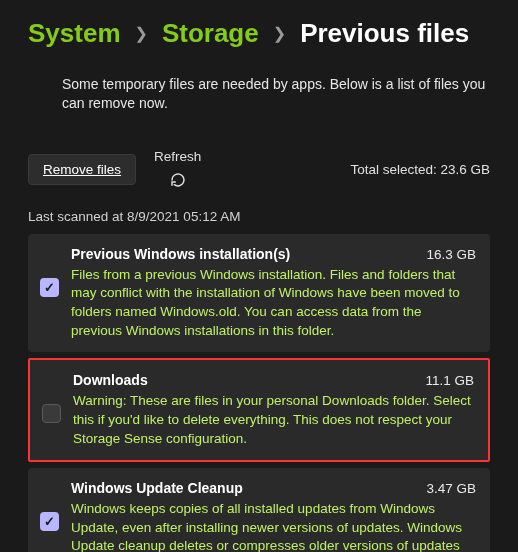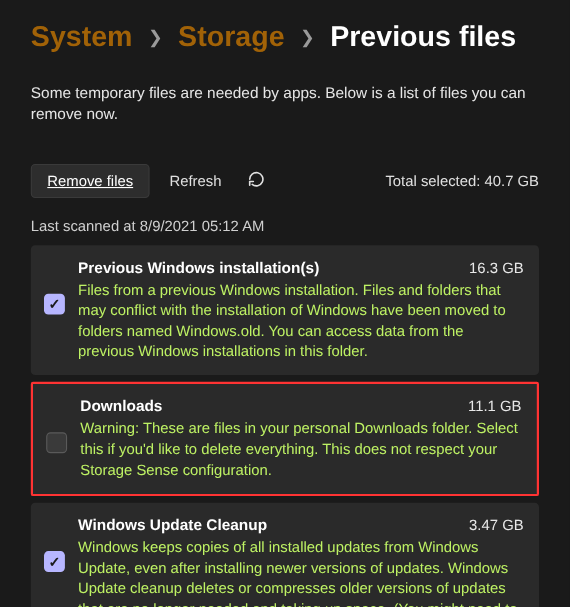--- a/index.html
+++ b/index.html
@@ -15,54 +15,56 @@
   }
   .breadcrumb {
     display: flex;
     align-items: center;
     gap: 14px;
     margin-bottom: 26px;
   }
   .bc-item {
     font-size: 26px;
     font-weight: 600;
-    color: #a16207;
+    color: #84cc16;
     cursor: pointer;
   }
   .bc-item.current { color: #ffffff; }
   .bc-sep { color: #9a9a9a; font-size: 16px; }
   .intro {
     color: #e6e6e6;
     font-size: 14px;
     line-height: 1.35;
     margin-bottom: 36px;
+    margin-left: 34px;
   }
   .toolbar {
     display: flex;
     align-items: center;
     gap: 18px;
     margin-bottom: 18px;
   }
   .btn {
     background: #2d2d2d;
     color: #ffffff;
     border: 1px solid #3a3a3a;
     border-radius: 4px;
     padding: 7px 14px;
     font-size: 13.5px;
     cursor: pointer;
     text-decoration: underline;
   }
   .refresh {
     display: flex;
     align-items: center;
-    gap: 24px;
+    gap: 8px;
     color: #e0e0e0;
     font-size: 13.5px;
     cursor: pointer;
+    flex-direction: column;
   }
   .refresh-icon svg { width: 16px; height: 16px; }
   .total {
     margin-left: auto;
     color: #e0e0e0;
     font-size: 13.5px;
   }
   .last-scanned {
     color: #d0d0d0;
     font-size: 13.5px;
@@ -134,21 +136,21 @@
     <span>Refresh</span>
     <span class="refresh-icon">
       <svg viewBox="0 0 24 24" fill="none" stroke="#e0e0e0" stroke-width="2.2" stroke-linecap="round">
         <path d="M3 12a9 9 0 1 1 3.4 7"></path>
         <path d="M3 20v-5h5"></path>
       </svg>
     </span>
   </div>
   <div class="total">
     <span>Total selected:</span>
-    <span>40.7 GB</span>
+    <span>23.6 GB</span>
   </div>
 </div>
 
 <div class="last-scanned">Last scanned at 8/9/2021 05:12 AM</div>
 
 <div id="items-container">
     <div class="item">
       <div class="cb checked"></div>
       <div class="item-body">
         <div class="item-head">

